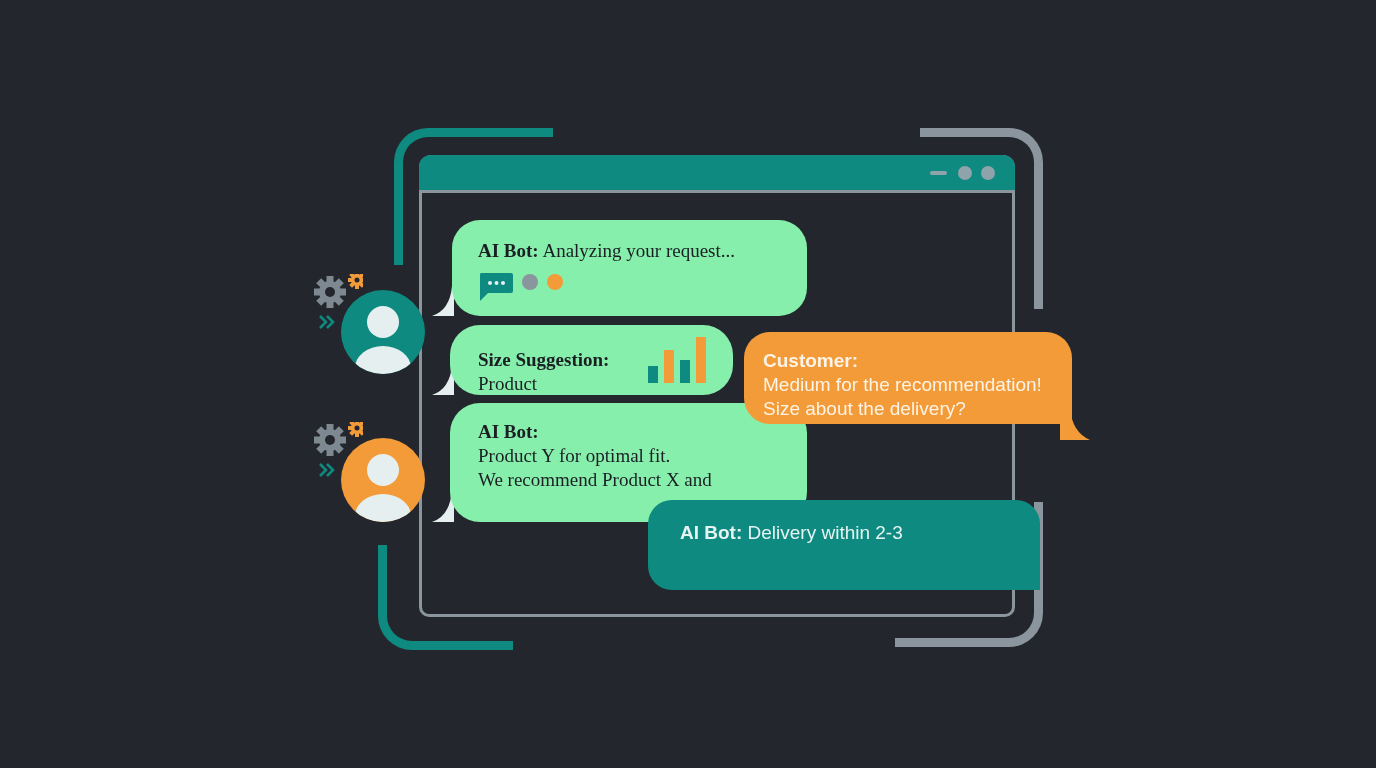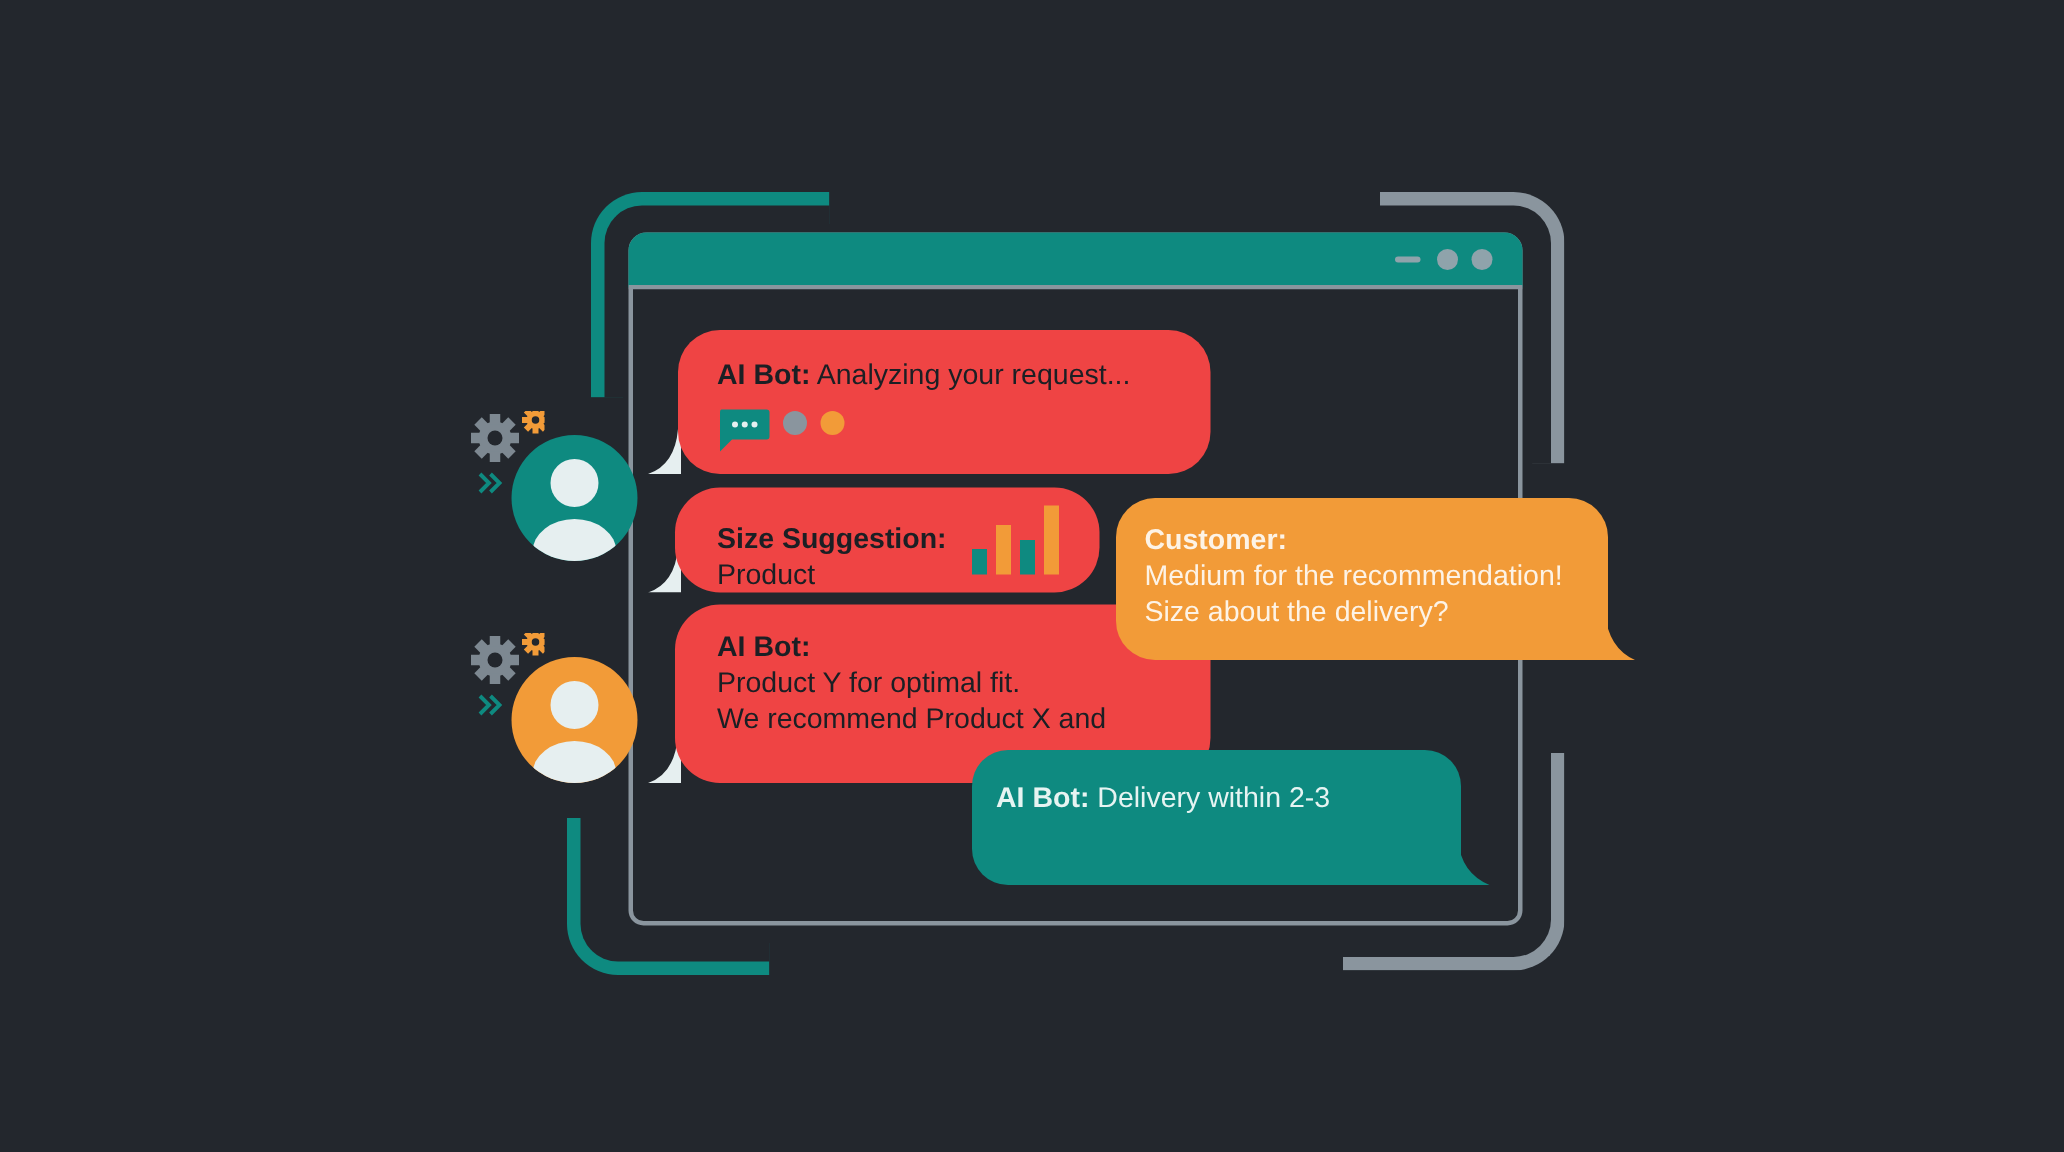--- a/index.html
+++ b/index.html
@@ -11,21 +11,21 @@
   .br-bl{left:378px;top:545px;width:126px;height:96px;border-bottom:9px solid #0e8a80;border-left:9px solid #0e8a80;border-bottom-left-radius:34px;}
   .br-tr{left:920px;top:128px;width:114px;height:172px;border-top:9px solid #8a959e;border-right:9px solid #8a959e;border-top-right-radius:34px;}
   .br-br{left:895px;top:502px;width:139px;height:136px;border-bottom:9px solid #8a959e;border-right:9px solid #8a959e;border-bottom-right-radius:34px;}
   
   .window{position:absolute;left:419px;top:155px;width:596px;height:462px;border:3px solid #8a959e;border-radius:12px 12px 10px 10px;box-sizing:border-box;background:#23272d;}
   .titlebar{position:absolute;left:-3px;top:-3px;right:-3px;height:38px;background:#0e8a80;border-radius:12px 12px 0 0;border-bottom:3px solid #8a959e;box-sizing:border-box;}
   .tb-dash{position:absolute;right:68px;top:16px;width:17px;height:4px;border-radius:2px;background:#8fa3ab;}
   .tb-dot{position:absolute;top:11px;width:14px;height:14px;border-radius:50%;background:#8fa3ab;}
   
   .bubble{position:absolute;box-sizing:border-box;font-size:19px;line-height:24px;color:#1b1f24;}
-  .light{background:#ef4444;}
+  .light{background:#86efac;font-family:Liberation Serif, serif;}
   .orange{background:#f29b38;color:#fdf3e6;}
   .teal{background:#0e8a80;color:#e6f4f2;}
   .bold{font-weight:bold;}
   
   .avatar{position:absolute;width:84px;height:84px;border-radius:50%;overflow:hidden;}
   .av-head{position:absolute;left:26px;top:16px;width:32px;height:32px;border-radius:50%;background:#e6eff0;}
   .av-body{position:absolute;left:14px;top:56px;width:56px;height:44px;border-radius:50% 50% 0 0;background:#e6eff0;}
 </style>
 </head>
 <body>
@@ -156,24 +156,24 @@
 </svg>
 <div class="bubble light" style="left:450px;top:403px;width:357px;height:119px;border-radius:30px;padding:17px 0 0 28px;">
   <div class="bold">AI Bot:</div>
   <div>Product Y for optimal fit.</div>
   <div>We recommend Product X and</div>
 </div>
 
 <svg class="abs" style="left:1060px;top:408px;" width="32" height="32" viewBox="0 0 32 32">
   <path d="M0 0 L10 0 Q12 24 30 32 L0 32 Z" fill="#f29b38"></path>
 </svg>
-<div class="bubble orange" style="left:744px;top:332px;width:328px;height:108px;border-radius:26px 26px 0 26px;padding:17px 0 0 19px;">
+<div class="bubble orange" style="left:744px;top:332px;width:328px;height:92px;border-radius:26px 26px 0 26px;padding:17px 0 0 19px;">
   <div class="bold">Customer:</div>
   <div>Medium for the recommendation!</div>
   <div>Size about the delivery?</div>
 </div>
 
 <svg class="abs" style="left:960px;top:560px;" width="34" height="30" viewBox="0 0 34 30">
   <path d="M0 0 L12 0 Q14 22 33 30 L0 30 Z" fill="#0e8a80"></path>
 </svg>
-<div class="bubble teal" style="left:648px;top:500px;width:326px;height:90px;border-radius:24px 24px 0 24px;padding:21px 0 0 16px;">
+<div class="bubble teal" style="left:648px;top:500px;width:392px;height:90px;border-radius:24px 24px 0 24px;padding:21px 0 0 32px;">
   <div><span class="bold">AI Bot:</span> <span>Delivery within 2-3</span></div>
 </div>
 
 </body></html>

